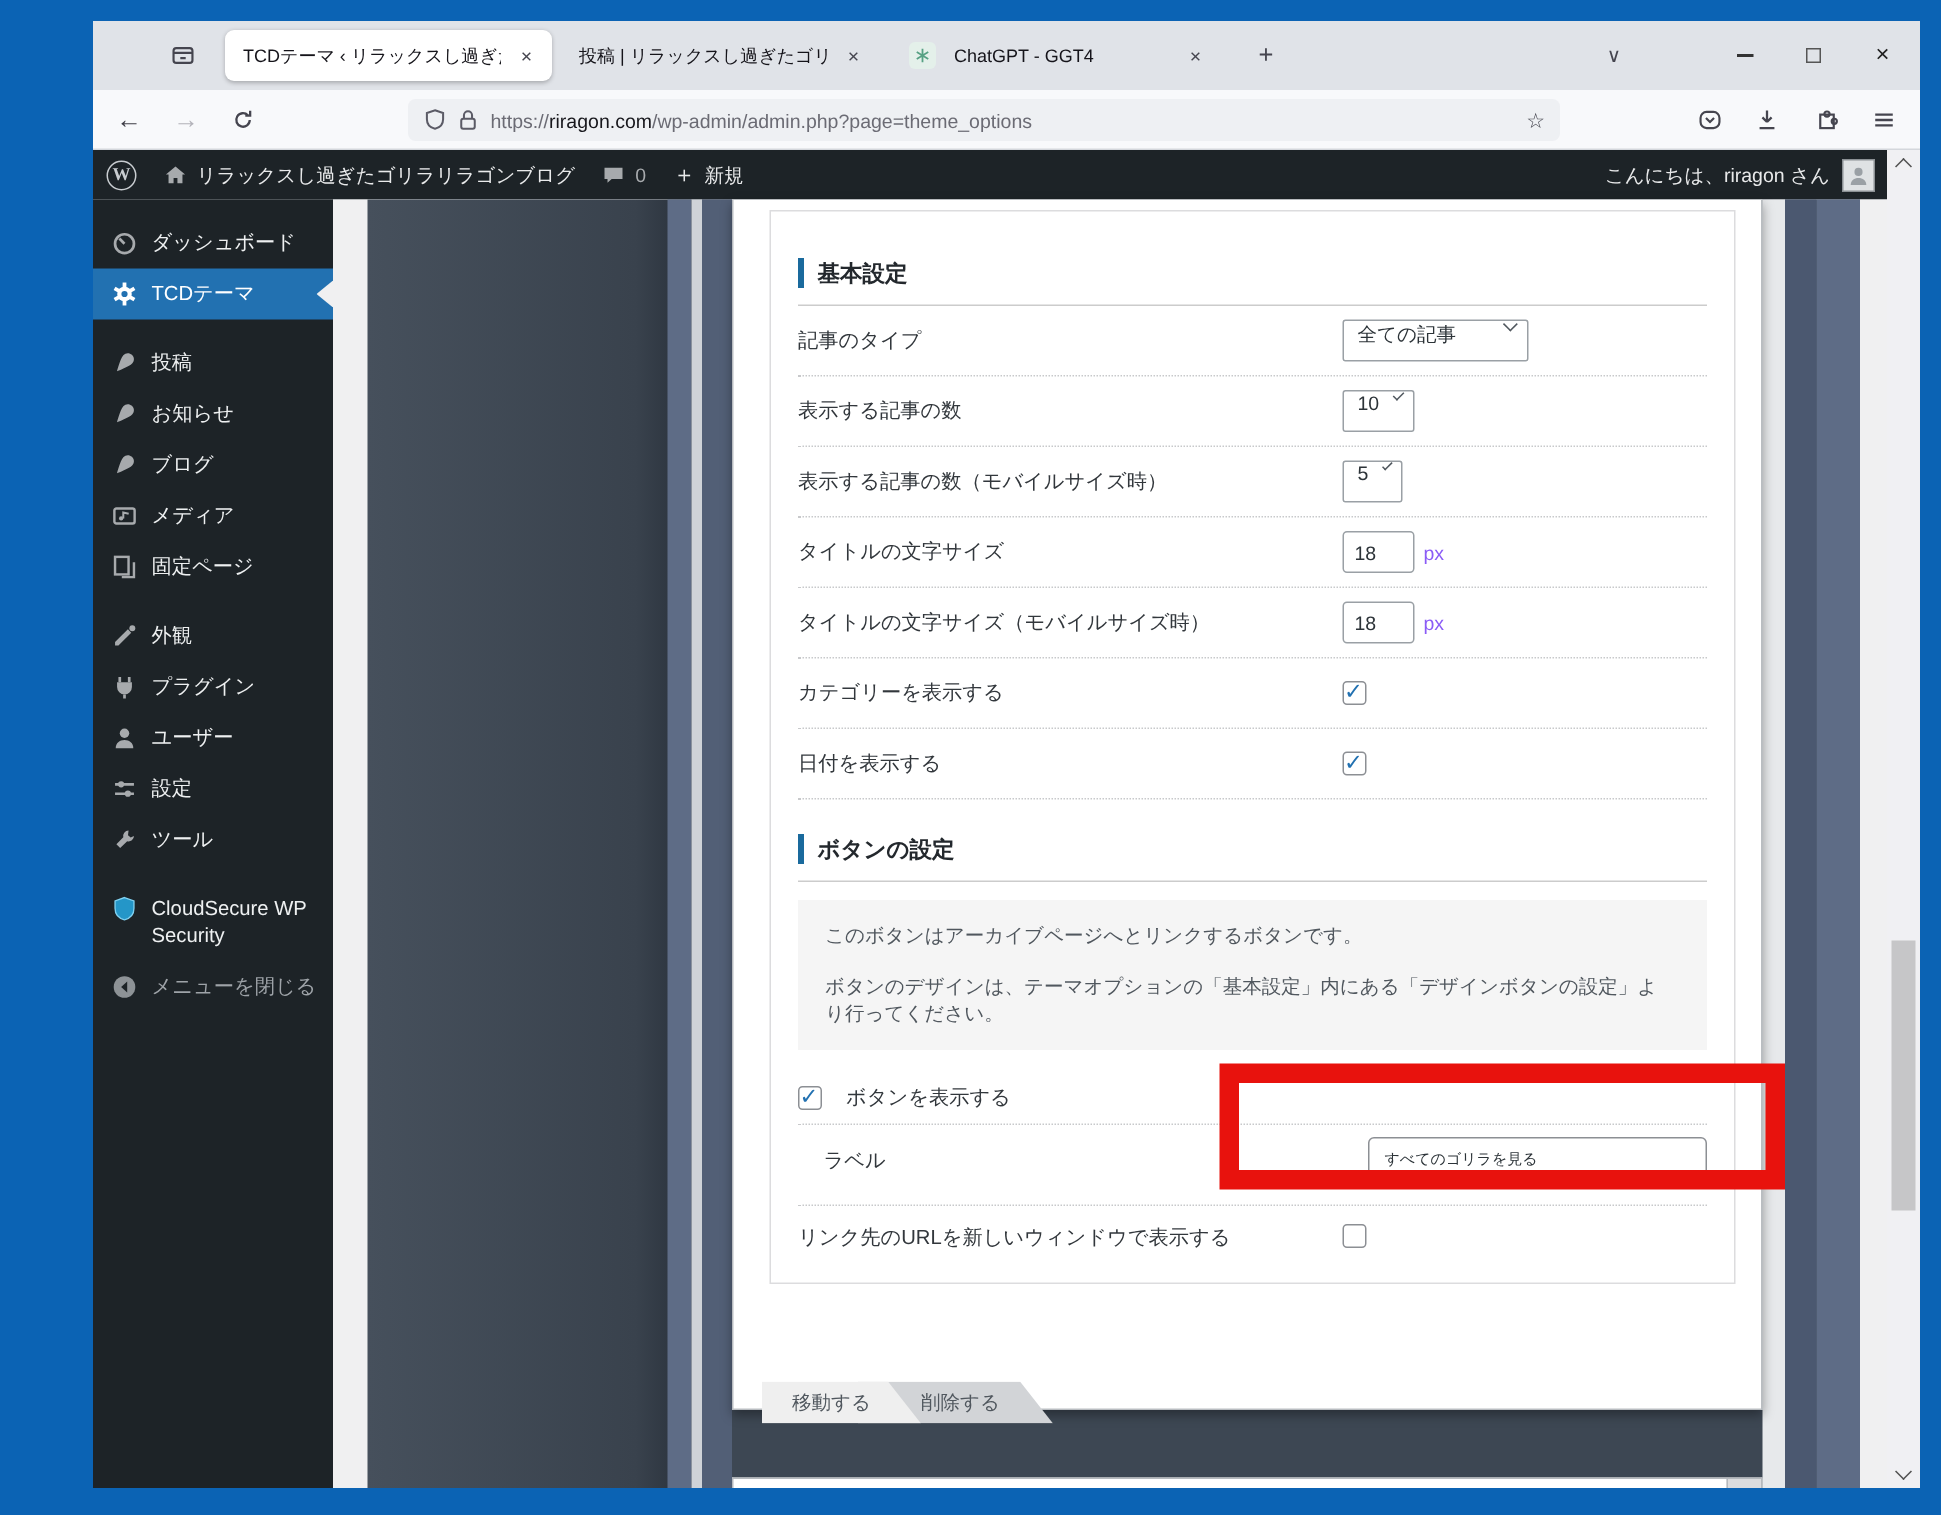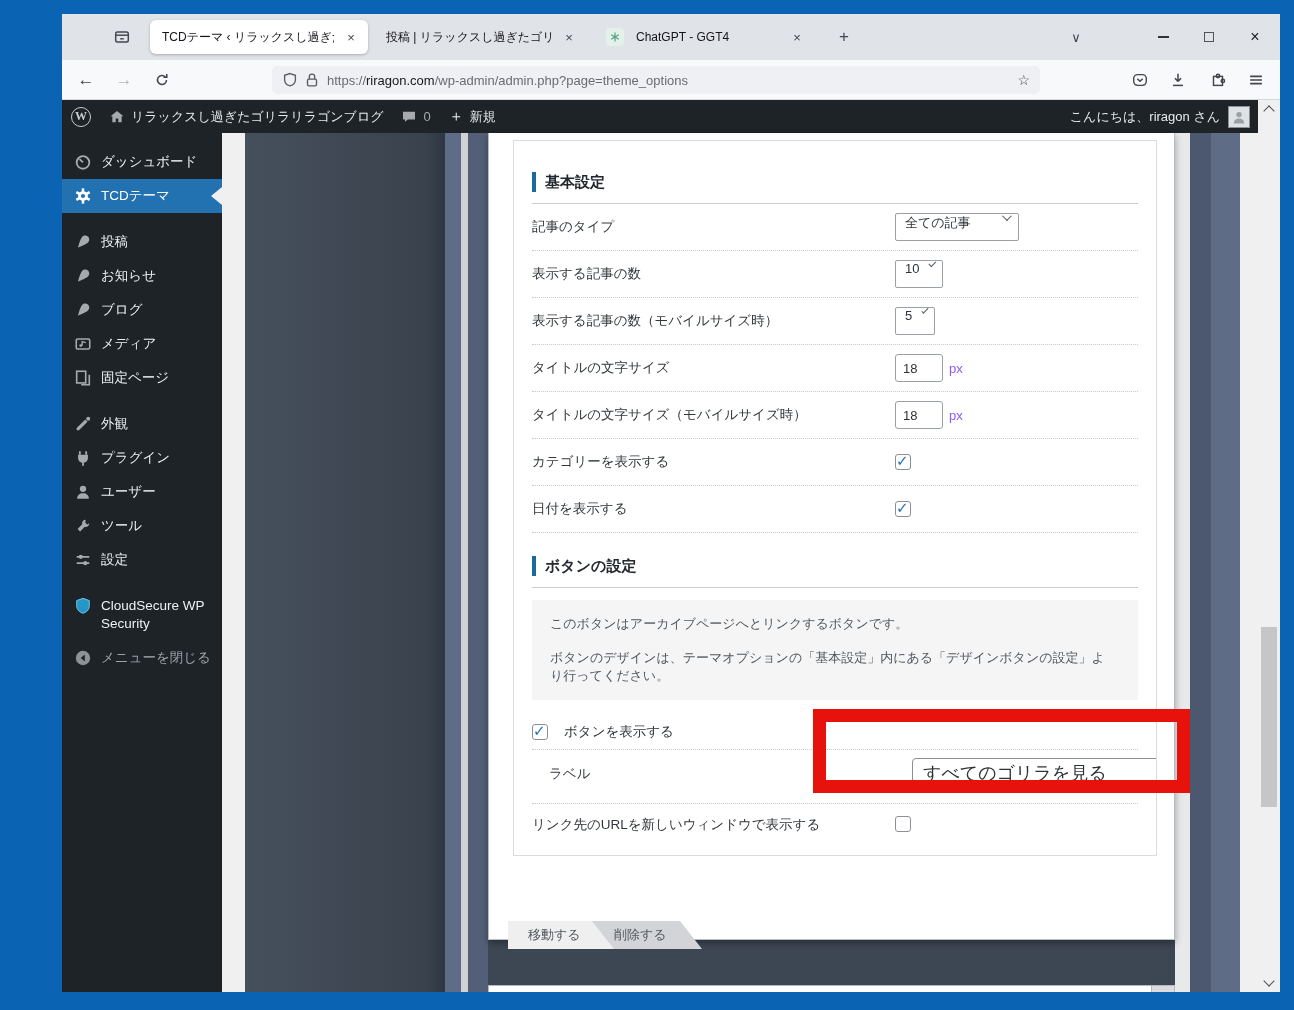--- a/index.html
+++ b/index.html
@@ -83,21 +83,21 @@
   .unit{margin-left:6px;color:#8b5cf6;font-size:13px;}
   .cb{width:16px;height:16px;border:1px solid #8c8f94;border-radius:3px;background:#fff;position:relative;display:inline-block;}
   .cb.checked::after{content:"✓";position:absolute;left:0px;top:-3px;font-size:15px;font-weight:bold;color:#2271b1;}
   .infobox{margin-top:12px;background:#f5f5f5;padding:15px 18px;font-size:13px;color:#50575e;}
   .infobox p{margin:0 15px 16px 0;} .infobox p:last-child{margin-bottom:0;}
   .cbrow{display:flex;align-items:center;gap:16px;height:36px;margin-top:14px;border-bottom:1px dotted #c8c9cb;
          font-size:13.5px;color:#32373c;}
   .lblrow{display:flex;align-items:flex-start;height:54px;padding-top:8px;border-bottom:1px dotted #c8c9cb;
           font-size:13.5px;color:#32373c;}
   .lblrow .lbl{width:363px;flex:0 0 363px;padding-top:7px;margin-left:17px;}
-  .txtin{width:257px;height:30px;border:1px solid #8c8f94;border-radius:4px;padding:0 10px;font-size:18px;color:#2c3338;}
+  .txtin{width:257px;height:30px;border:1px solid #8c8f94;border-radius:4px;padding:0 10px;font-size:10px;color:#2c3338;}
   .urlrow{display:flex;align-items:flex-start;height:48px;padding-top:12px;font-size:13.5px;color:#32373c;}
   .urlrow .lbl{width:363px;flex:0 0 363px;}
   .btnrow{position:absolute;left:22px;top:745px;display:flex;gap:20px;}
   .wpbtn{height:33px;background:#1170a0;border:1px solid #0e5e87;border-radius:3px;color:#fff;
          font-size:13.5px;display:grid;place-items:center;cursor:pointer;}
   .wpbtn.save{width:132px;} .wpbtn.close{width:104px;}
   
   .btab{position:absolute;height:28px;top:788px;display:flex;align-items:center;padding:0 0 0 20px;
         font-size:13px;color:#50575e;clip-path:polygon(0 0,calc(100% - 22px) 0,100% 100%,0 100%);}
   .btab.move{left:286px;width:106px;background:#efefef;z-index:3;}
@@ -315,31 +315,31 @@
       </div>
       <div class="sb-item">
         <svg class="icn" viewBox="0 0 20 20">
           <circle cx="10" cy="6.5" r="3.5" fill="currentColor"></circle>
             <path fill="currentColor" d="M3.5 17.5c0-3.8 2.8-6 6.5-6s6.5 2.2 6.5 6z"></path>
         </svg>
         <span>ユーザー</span>
       </div>
       <div class="sb-item">
         <svg class="icn" viewBox="0 0 20 20">
-          <path fill="currentColor" d="M13 3a4 4 0 0 0-3.9 5L4 13.2 6.8 16l5.2-5.1A4 4 0 0 0 17 7l-2.4 1.2L12.6 6.4z"></path>
-        </svg>
-        <span>ツール</span>
-      </div>
-      <div class="sb-item">
-        <svg class="icn" viewBox="0 0 20 20">
           <path d="M3 6.5h14M3 13.5h14" stroke="currentColor" stroke-width="2"></path>
           <circle cx="7.5" cy="6.5" r="2.3" fill="currentColor"></circle>
             <circle cx="12.5" cy="13.5" r="2.3" fill="currentColor"></circle>
         </svg>
         <span>設定</span>
+      </div>
+      <div class="sb-item">
+        <svg class="icn" viewBox="0 0 20 20">
+          <path fill="currentColor" d="M13 3a4 4 0 0 0-3.9 5L4 13.2 6.8 16l5.2-5.1A4 4 0 0 0 17 7l-2.4 1.2L12.6 6.4z"></path>
+        </svg>
+        <span>ツール</span>
       </div>
       <div class="sb-sep"></div>
       <div class="sb-item two">
         <svg class="icn" viewBox="0 0 20 20">
           <path d="M10 1.5 17 4v5.5c0 4.8-3.2 7.6-7 8.5-3.8-.9-7-3.7-7-8.5V4z" fill="#2496c8" stroke="#7fd0f0" stroke-width="1"></path>
         </svg>
         <span style="width:112px;">CloudSecure WP Security</span>
       </div>
       <div class="sb-item dim">
         <svg class="icn" viewBox="0 0 20 20">

